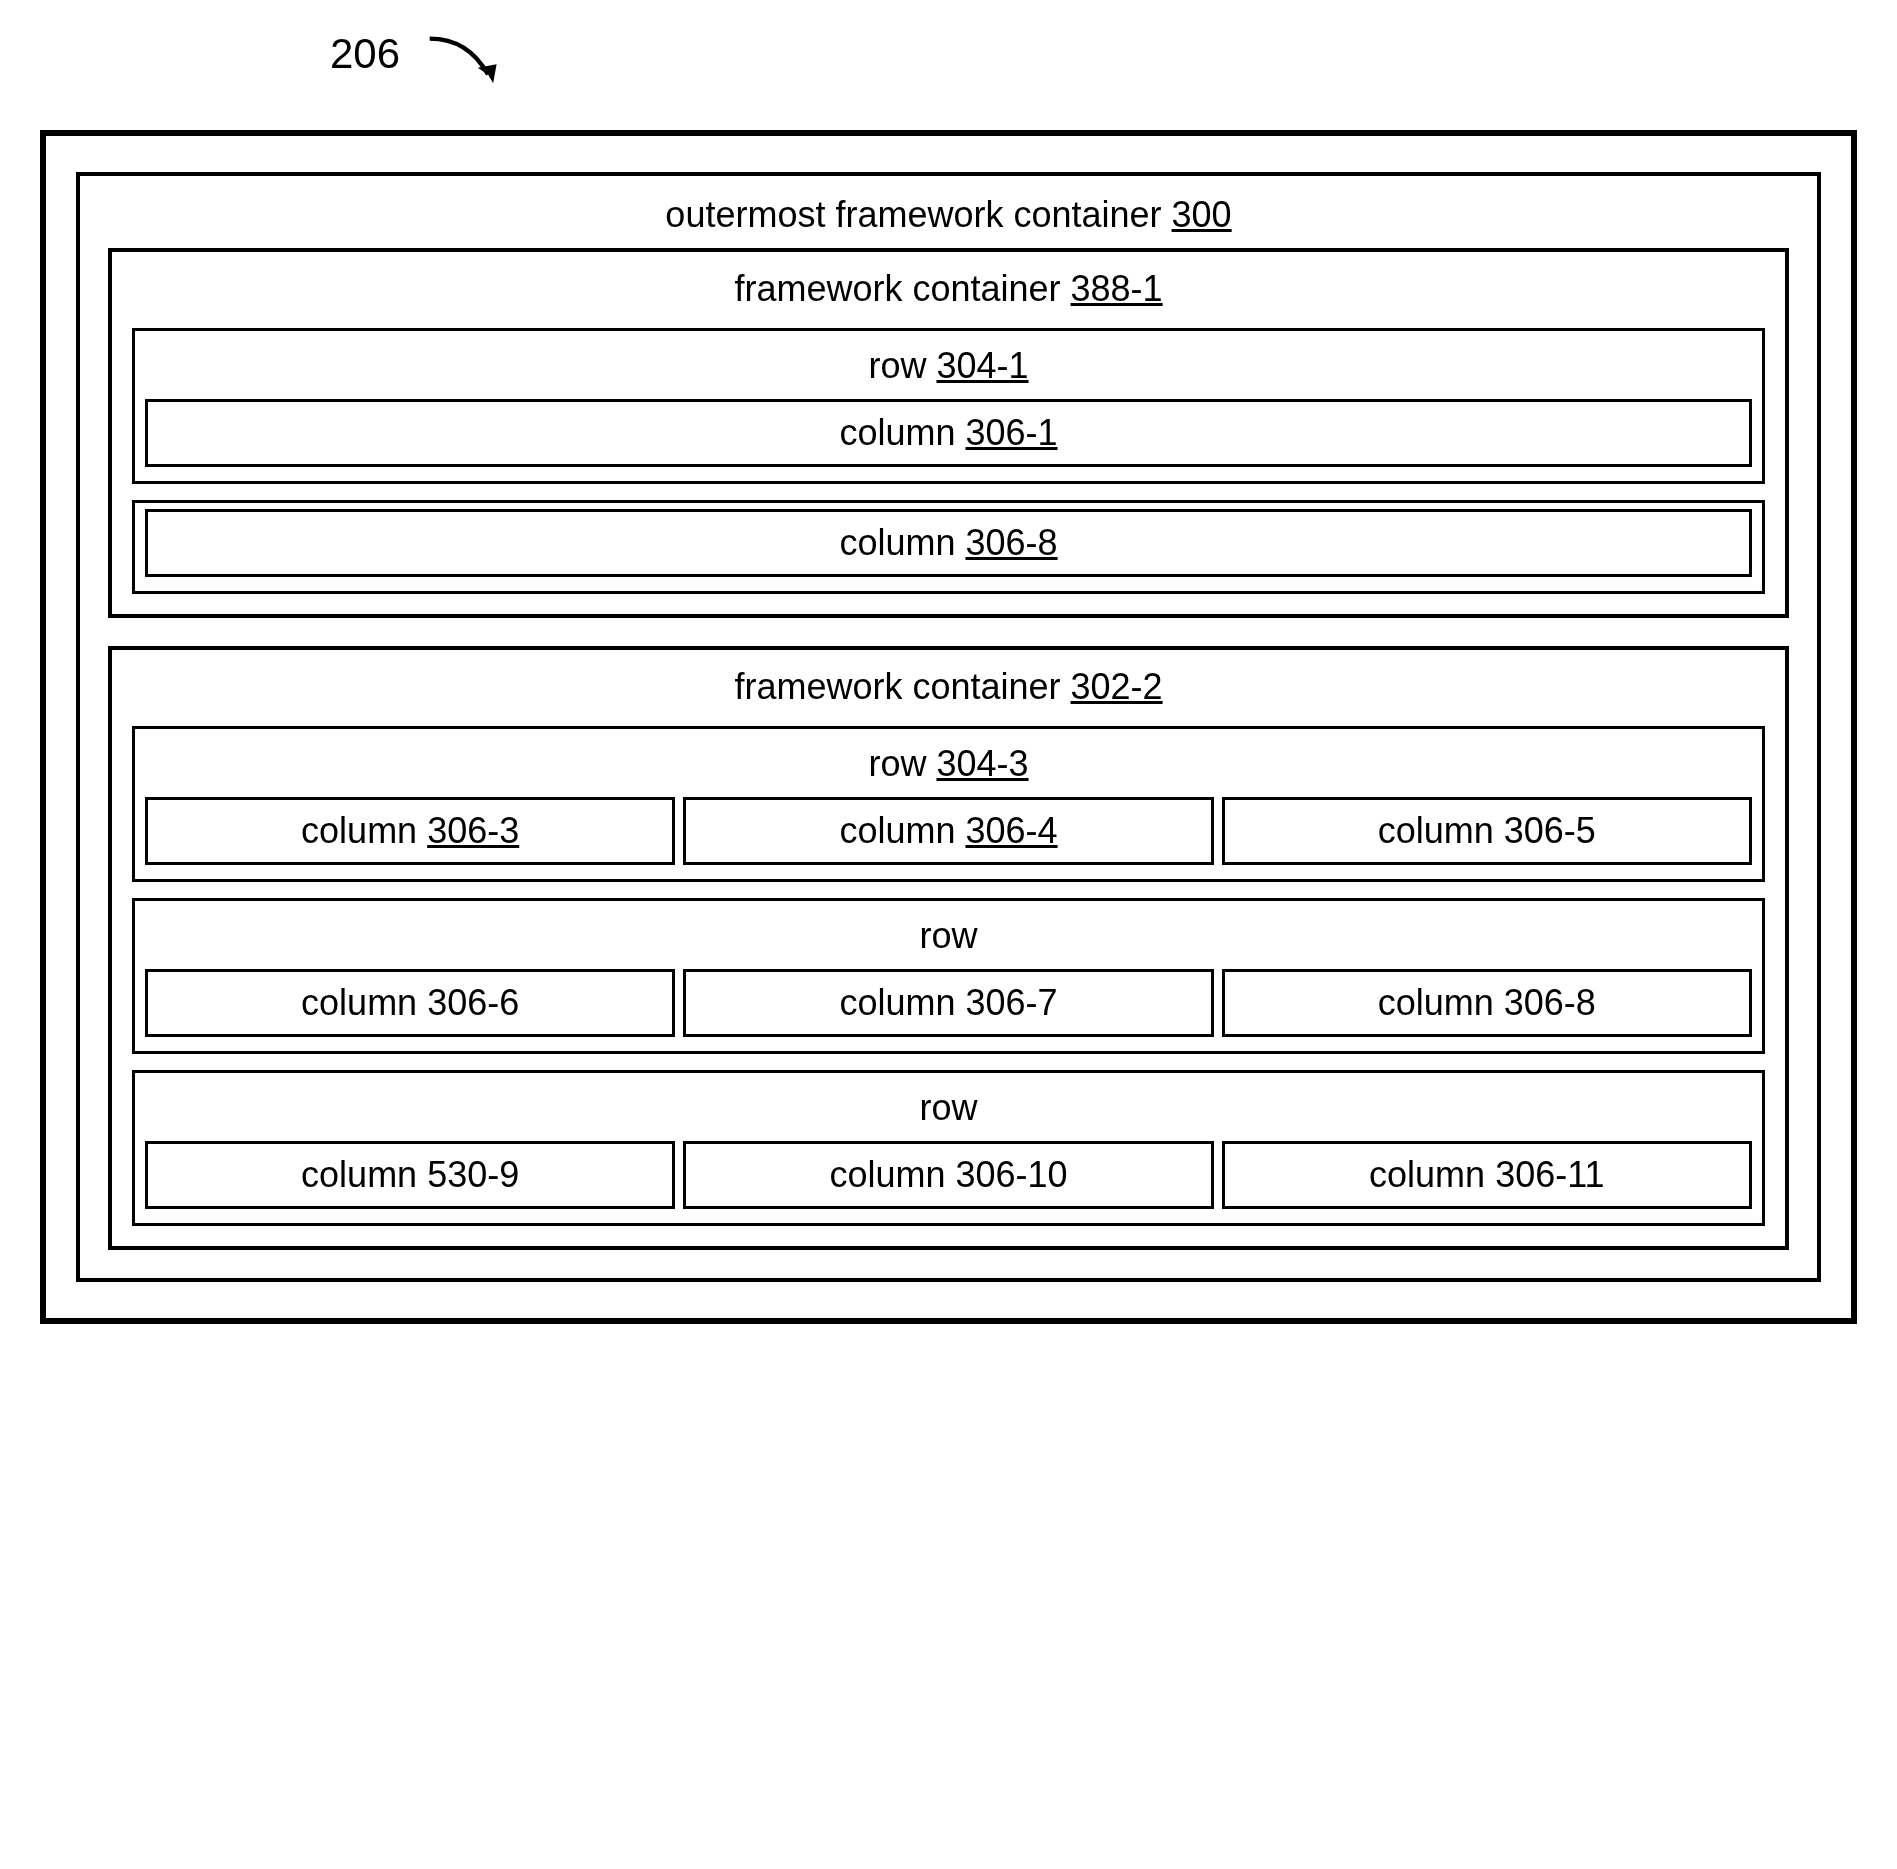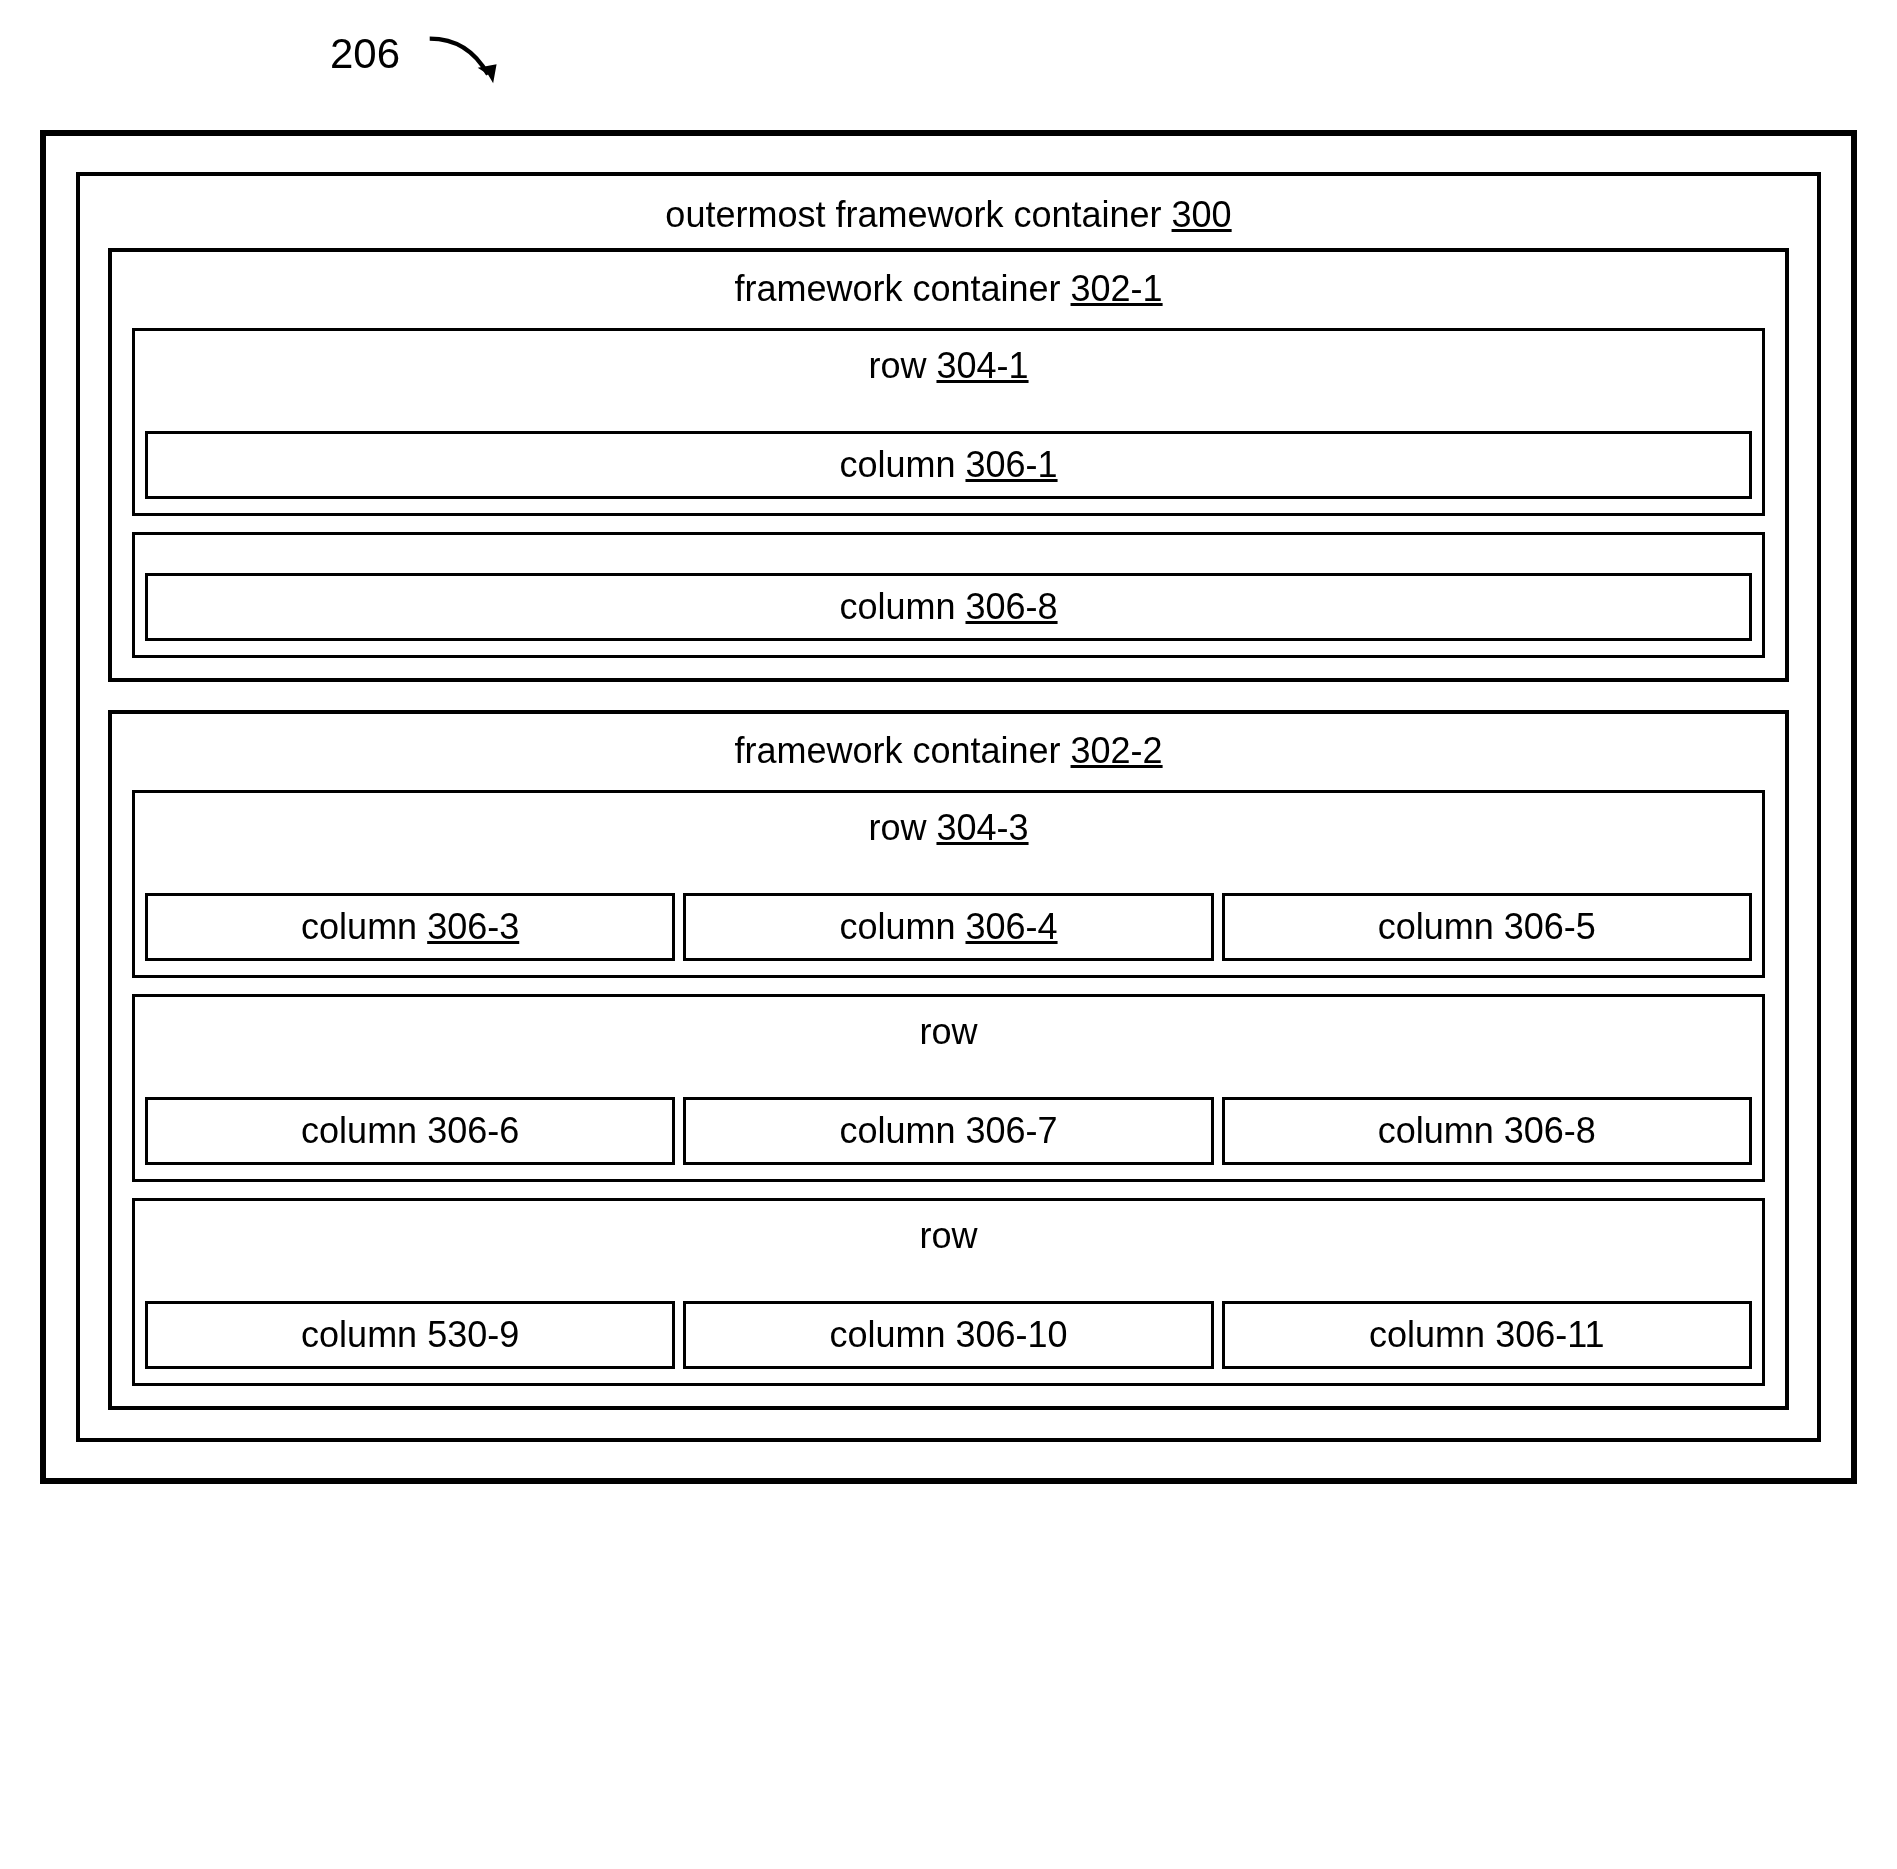--- a/index.html
+++ b/index.html
@@ -58,21 +58,20 @@
     .row + .row { margin-top: 16px; }
     .cols {
       display: flex;
       gap: 8px;
     }
     .column {
       border: 3px solid #000;
       flex: 1 1 0;
       text-align: center;
       padding: 10px 0;
-      margin-top: 32px;
     }
     .u { text-decoration: underline; text-align: center; }
     .gap { height: 28px; }
   </style>
 </head>
 <body>
 
 <div class="callout">
   <span class="num">206</span>
   <span class="arrow-shape">
@@ -84,21 +83,21 @@
 </div>
 
 <div class="outer-canvas">
   <div class="outermost">
     <div class="label">
       <span>outermost framework container </span><span class="u">300</span>
     </div>
 
     <div class="framework">
       <div class="label">
-        <span>framework container </span><span class="u">302-1</span>
+        <span>framework container </span><span class="u">388-1</span>
       </div>
       <div class="row">
         <div class="label">
           <span>row </span><span class="u">304-1</span>
         </div>
         <div class="cols">
           <div class="column">
             <span>column </span><span class="u">306-1</span>
           </div>
         </div>

